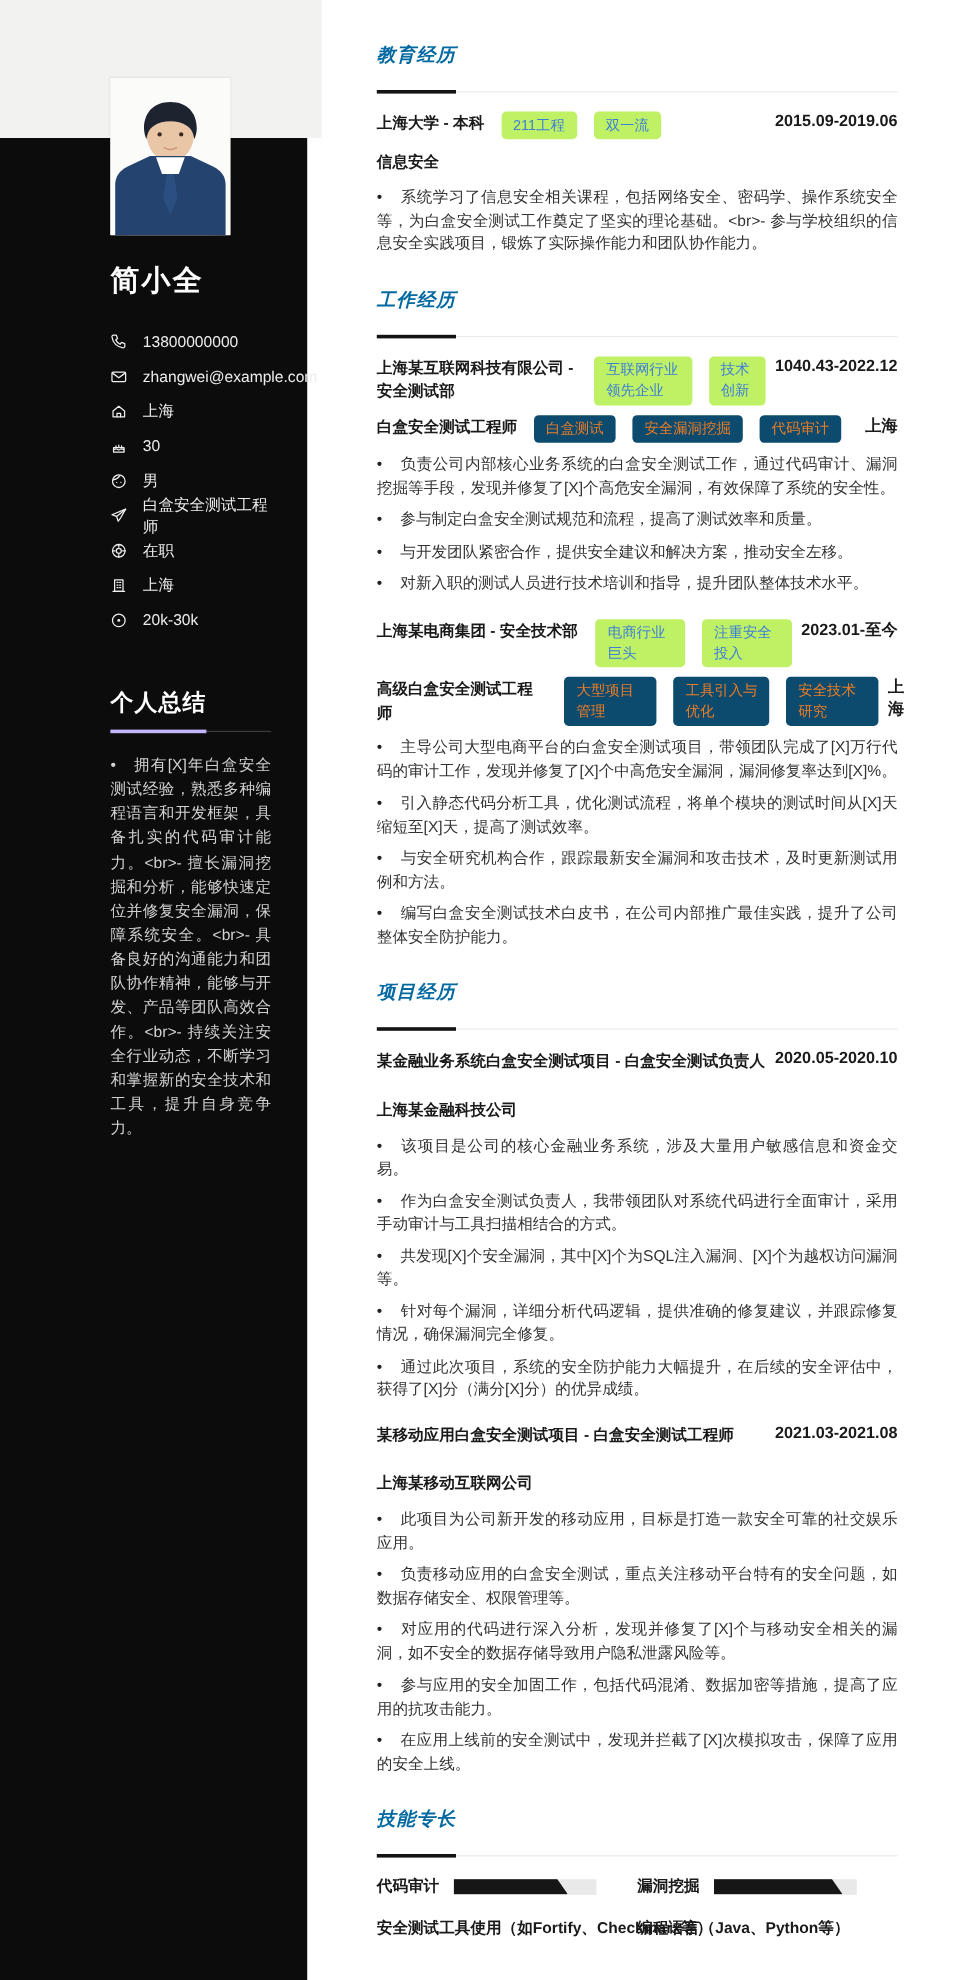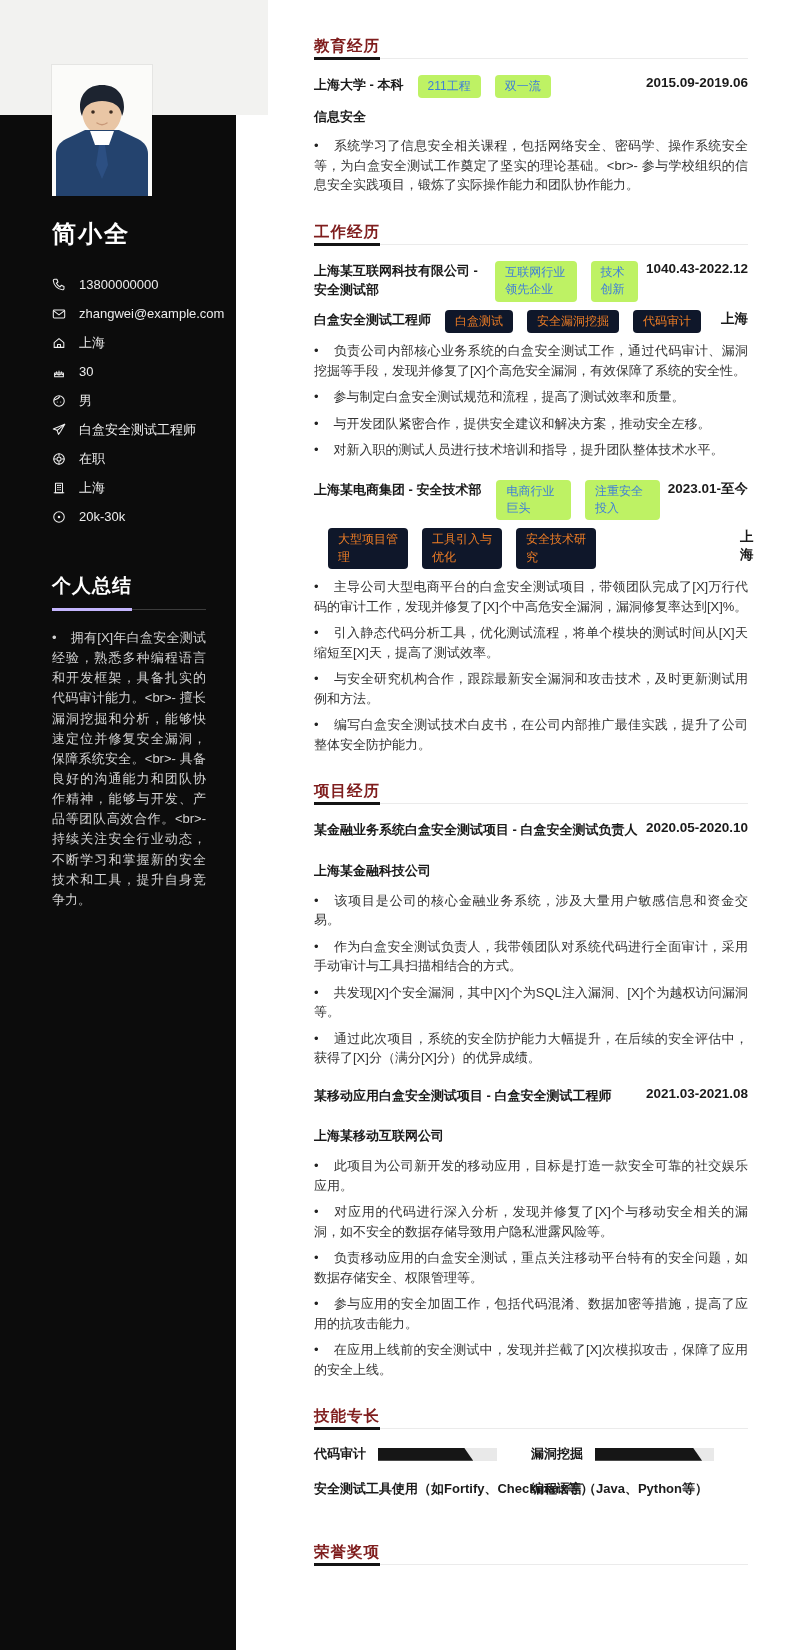--- a/index.html
+++ b/index.html
@@ -5,22 +5,22 @@
   * { margin:0; padding:0; box-sizing:border-box; }
   html,body { width:794px; }
   body {
     font-family:"Liberation Sans","DejaVu Sans",sans-serif;
     background:#ffffff; color:#2e2e2e;
     width:794px; height:1650px; overflow:hidden; position:relative;
   }
 
   
   .sidebar {
-    position:absolute; left:0; top:0; width:236px; height:1650px;
-    background:#0c0c0c; color:#e8e8e8;
+    position:absolute; left:0; top:0; width:256px; height:1650px;
+    background:#0c0c0c; color:#e8e8e8;padding-left:40px;
   }
   .topband { position:absolute; top:0; left:0; width:268px; height:115px; background:#f2f2f0; }
   .side-inner { position:relative; padding:65px 30px 0 52px; }
   .photo {
     width:100px; height:131px; background:#f6f6f4; display:block;
     box-shadow:0 0 0 1px rgba(0,0,0,.05);
   }
   .side-name { margin-top:22px; font-size:24px; font-weight:700; color:#ffffff; letter-spacing:2px; }
   .contact { margin-top:20px; }
   .contact-item { display:flex; align-items:center; height:29px; font-size:13px; color:#ededed; }
@@ -34,36 +34,36 @@
     letter-spacing:1px; padding-bottom:9px; border-bottom:3px solid #c4b5fd; margin-bottom:-2px;
   }
   .side-sum { margin-top:18px; font-size:13px; line-height:1.55; color:#d2d2d2; text-align:justify; }
   .side-sum::before { content:"•"; margin-right:14px; color:#d2d2d2; }
 
   
   .main { position:absolute; left:268px; top:0; width:526px; padding:36px 46px 0 46px; }
   section { margin-bottom:27px; }
   .sec-head { border-bottom:1px solid #ebebeb; margin-bottom:16px; }
   .sec-head h2 {
-    display:inline-block; font-size:15.5px; font-weight:700; color:#7f1d1d;
-    letter-spacing:1px; padding-bottom:0; border-bottom:3px solid #141414; margin-bottom:-2px;
+    display:inline-block; font-size:15.5px; font-weight:700; color:#0369a1;
+    letter-spacing:1px; padding-bottom:18px; border-bottom:3px solid #141414; margin-bottom:-2px;font-style:italic;
   }
 
   .erow { display:flex; align-items:flex-start; margin-bottom:8px; }
   .ename { font-size:13px; font-weight:700; color:#1a1a1a; line-height:1.5; }
   .edate { margin-left:auto; font-size:13.5px; font-weight:700; color:#1a1a1a; white-space:nowrap; padding-left:8px; }
   .esub  { font-size:13px; font-weight:700; color:#1a1a1a; margin:10px 0 10px; }
 
   .tags { display:flex; gap:14px; margin-left:14px; }
   .tag {
     display:inline-block; font-size:12px; line-height:1.45; padding:3px 10px;
     border-radius:4px; word-break:break-all;
   }
   .tag.blue   { color:#3f7ed9; background:#bef264; }
-  .tag.orange { color:#ee7d25; background:#0f172a; }
+  .tag.orange { color:#ee7d25; background:#0c4a6e; }
 
   .b { font-size:13px; line-height:1.5; color:#333333; margin-bottom:7px; text-align:justify; }
   .b::before { content:"•"; margin-right:15px; color:#222; }
 
   
   .j1c .ename { width:192px; }
   .j1c .tb1 { max-width:102px; }
   .j1c .tb2 { max-width:48px; }
   .j2c .ename { width:192px; }
   .j2c .tb1, .j2c .tb2 { max-width:86px; }
@@ -241,20 +241,21 @@
     <div class="job2">
       <div class="erow j2c">
         <span class="ename">上海某电商集团 - 安全技术部</span>
         <span class="tags">
           <span class="tag blue tb1">电商行业巨头</span>
           <span class="tag blue tb2">注重安全投入</span>
         </span>
         <span class="edate">2023.01-至今</span>
       </div>
       <div class="erow j2p">
+        <span class="ename">高级白盒安全测试工程师</span>
         <span class="tags">
           <span class="tag orange to1">大型项目管理</span>
           <span class="tag orange to2">工具引入与优化</span>
           <span class="tag orange to3">安全技术研究</span>
         </span>
         <span class="edate">上海</span>
       </div>
       <p class="b">主导公司大型电商平台的白盒安全测试项目，带领团队完成了[X]万行代码的审计工作，发现并修复了[X]个中高危安全漏洞，漏洞修复率达到[X]%。</p>
       <p class="b">引入静态代码分析工具，优化测试流程，将单个模块的测试时间从[X]天缩短至[X]天，提高了测试效率。</p>
       <p class="b">与安全研究机构合作，跟踪最新安全漏洞和攻击技术，及时更新测试用例和方法。</p>
@@ -267,32 +268,33 @@
 
     <div>
       <div class="erow">
         <span class="ename">某金融业务系统白盒安全测试项目 - 白盒安全测试负责人</span>
         <span class="edate">2020.05-2020.10</span>
       </div>
       <div class="pcompany">上海某金融科技公司</div>
       <p class="b">该项目是公司的核心金融业务系统，涉及大量用户敏感信息和资金交易。</p>
       <p class="b">作为白盒安全测试负责人，我带领团队对系统代码进行全面审计，采用手动审计与工具扫描相结合的方式。</p>
       <p class="b">共发现[X]个安全漏洞，其中[X]个为SQL注入漏洞、[X]个为越权访问漏洞等。</p>
+      <p class="b">针对每个漏洞，详细分析代码逻辑，提供准确的修复建议，并跟踪修复情况，确保漏洞完全修复。</p>
       <p class="b">通过此次项目，系统的安全防护能力大幅提升，在后续的安全评估中，获得了[X]分（满分[X]分）的优异成绩。</p>
     </div>
 
     <div class="proj2">
       <div class="erow">
         <span class="ename">某移动应用白盒安全测试项目 - 白盒安全测试工程师</span>
         <span class="edate">2021.03-2021.08</span>
       </div>
       <div class="pcompany">上海某移动互联网公司</div>
       <p class="b">此项目为公司新开发的移动应用，目标是打造一款安全可靠的社交娱乐应用。</p>
+      <p class="b">负责移动应用的白盒安全测试，重点关注移动平台特有的安全问题，如数据存储安全、权限管理等。</p>
       <p class="b">对应用的代码进行深入分析，发现并修复了[X]个与移动安全相关的漏洞，如不安全的数据存储导致用户隐私泄露风险等。</p>
-      <p class="b">负责移动应用的白盒安全测试，重点关注移动平台特有的安全问题，如数据存储安全、权限管理等。</p>
       <p class="b">参与应用的安全加固工作，包括代码混淆、数据加密等措施，提高了应用的抗攻击能力。</p>
       <p class="b">在应用上线前的安全测试中，发现并拦截了[X]次模拟攻击，保障了应用的安全上线。</p>
     </div>
   </section>
 
   <section>
     <div class="sec-head"><h2>技能专长</h2></div>
     <div class="skills">
       <div class="skill">
         <span class="slbl">代码审计</span>

